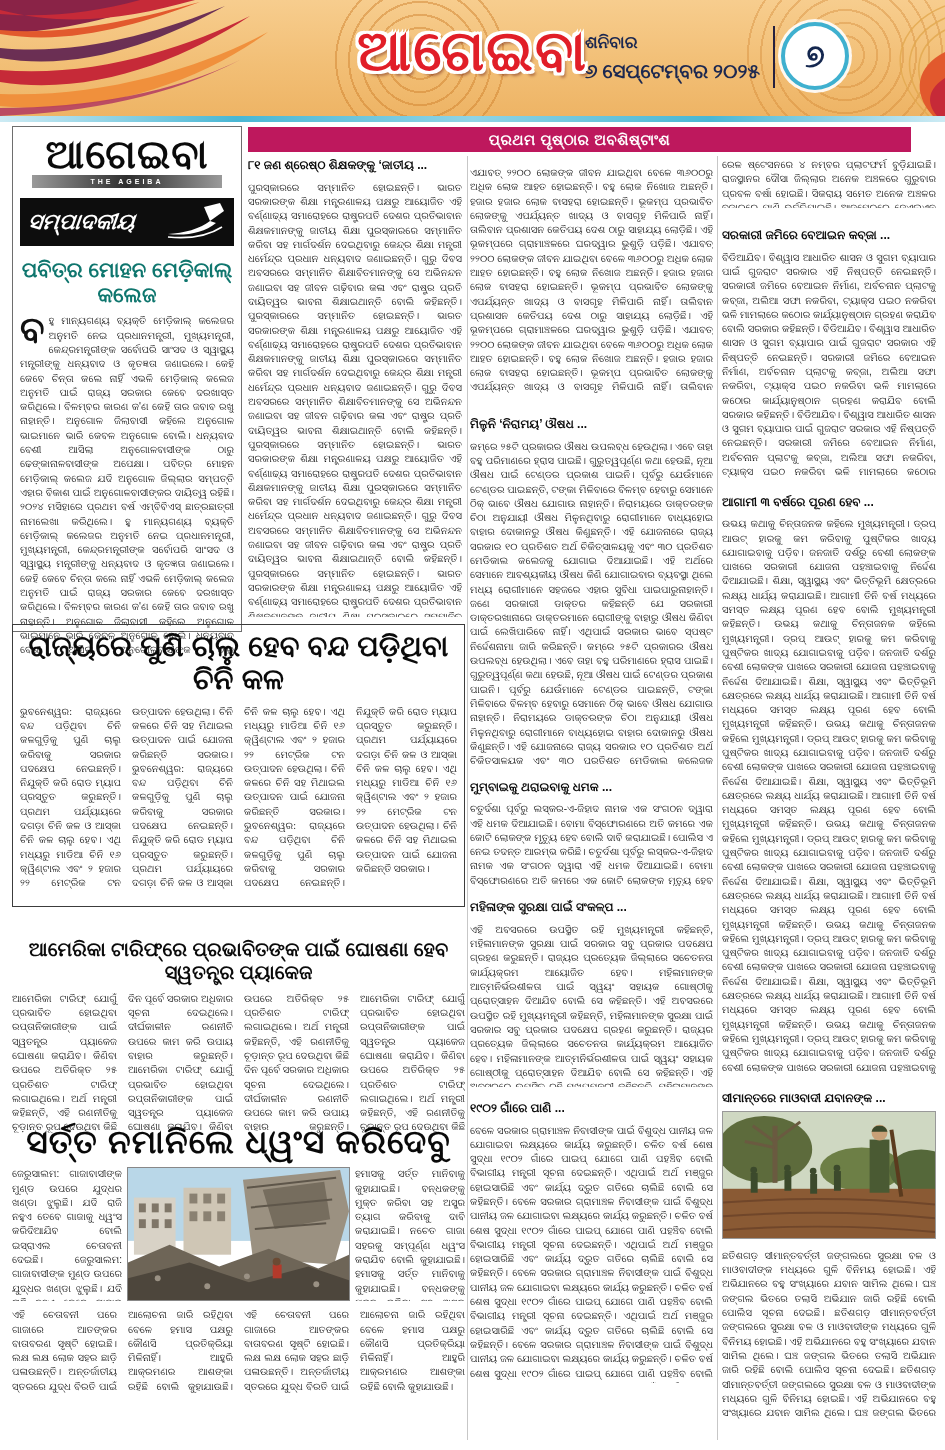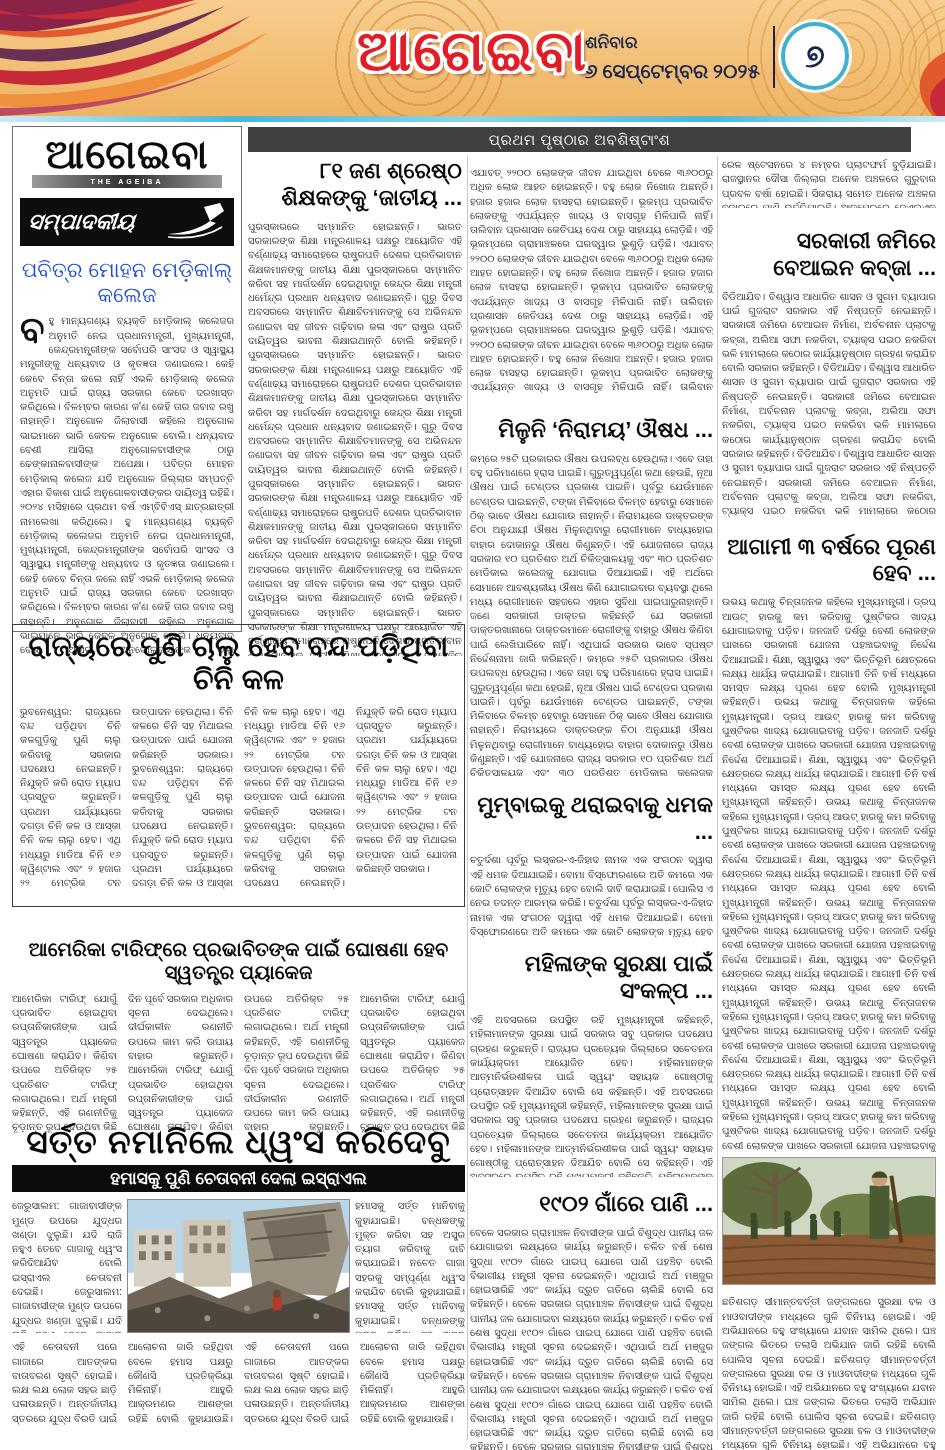--- a/index.html
+++ b/index.html
@@ -33,33 +33,33 @@
   .vrule{position:absolute;width:1px;background:#c7c7c7;}
 
   
   .edit-box{position:absolute;left:12px;top:126px;width:230px;height:506px;border:1px solid #6e6e6e;
     padding:6px 7px;box-sizing:border-box;background:#fff;}
   .edit-logo{font-size:40px;font-weight:800;color:#0a0a0a;text-align:center;letter-spacing:1px;line-height:1.05;}
   .edit-logo-bar{height:13px;margin:0 12px;background:linear-gradient(90deg,#9a9a9a,#2e2e2e 50%,#9a9a9a);
     display:flex;align-items:center;justify-content:center;color:#fff;font-size:7px;letter-spacing:3px;font-weight:bold;}
   .edit-section{margin-top:10px;height:48px;background:#0d0d0d;display:flex;align-items:center;justify-content:space-between;padding:0 8px;}
   .edit-section .lbl{color:#fff;font-size:22px;font-weight:800;font-style:italic;transform:skewX(-6deg);}
-  .edit-hl{font-size:21px;font-weight:normal;text-align:center;margin:11px 0 7px;color:#1d4ed8;line-height:1.2;}
+  .edit-hl{font-size:21px;font-weight:bold;text-align:center;margin:11px 0 7px;color:#0f766e;line-height:1.2;}
   .edit-body{height:340px;}
   .dropcap{float:left;font-size:36px;line-height:30px;font-weight:bold;margin:1px 4px 0 0;color:#111;}
 
   
-  .banner{position:absolute;left:248px;top:127px;width:663px;height:25px;background:#404040;
-    color:#ffffff;display:flex;align-items:center;justify-content:center;font-size:15px;font-weight:normal;letter-spacing:.5px;}
+  .banner{position:absolute;left:248px;top:127px;width:663px;height:25px;background:#be185d;
+    color:#ffffff;display:flex;align-items:center;justify-content:center;font-size:15px;font-weight:bold;letter-spacing:.5px;}
 
   
   .colA{position:absolute;left:248px;top:158px;width:214px;}
   .colB{position:absolute;left:470px;top:158px;width:243px;}
   .colC{position:absolute;left:722px;top:158px;width:214px;}
-  .colA .hl,.colB .hl,.colC .hl{font-size:22px;text-align:right;}
+  .colA .hl,.colB .hl,.colC .hl{font-size:12px;}
   .colA .body-txt{margin-top:8px;height:436px;}
   .b-afghan{height:229px;margin-top:8px;}
   .h-niramaya{margin-top:22px;}
   .b-niramaya{height:324px;margin-top:8px;}
   .h-mumbai{margin-top:16px;}
   .b-mumbai{height:84px;margin-top:8px;}
   .h-mahila{margin-top:14px;}
   .b-mahila{height:164px;margin-top:8px;}
   .h-pani{margin-top:14px;}
   .b-pani{height:259px;margin-top:8px;}
@@ -178,20 +178,21 @@
 
   <div class="colC">
     <div class="body-txt b-ctop">ରେଳ ଷ୍ଟେସନରେ ୪ ନମ୍ବର ପ୍ଲାଟଫର୍ମ ବୁଡ଼ିଯାଇଛି। ରାଜସ୍ଥାନର ଦୌସା ଜିଲ୍ଲାର ଅନେକ ଅଞ୍ଚଳରେ ଗୁରୁବାର ପ୍ରବଳ ବର୍ଷା ହୋଇଛି। ସିକରାୟ ସମେତ ଅନେକ ଅଞ୍ଚଳର ବଜାରରେ ପାଣି ଭର୍ତ୍ତିଯାଇଛି। ଆଜମେରରେ ଜେଏଲ୍‌ଏନ୍ ହସ୍ପିଟାଲ ଏବଂ ମେଡିକାଲ କଲେଜ ବନ୍ୟା ପାଣିରେ ଅଧା ବୁଡ଼ିଯାଇଛି।</div>
 
     <div class="hl h-sarkari">ସରକାରୀ ଜମିରେ ବେଆଇନ କବ୍ଜା ...</div>
     <div class="body-txt b-sarkari">ବିଡିଆଯିବ। ବିଶ୍ୱାସ ଆଧାରିତ ଶାସନ ଓ ସୁଗମ ବ୍ୟାପାର ପାଇଁ ଗୁଜରାଟ ସରକାର ଏହି ନିଷ୍ପତ୍ତି ନେଇଛନ୍ତି। ସରକାରୀ ଜମିରେ ବେଆଇନ ନିର୍ମାଣ, ଅର୍ବଚନାନ ପ୍ଲାଟକୁ କବ୍ଜା, ଅଲିଆ ସଫା ନକରିବା, ଟ୍ୟାକ୍ସ ପଇଠ ନକରିବା ଭଳି ମାମଲାରେ କଠୋର କାର୍ଯ୍ୟାନୁଷ୍ଠାନ ଗ୍ରହଣ କରାଯିବ ବୋଲି ସରକାର କହିଛନ୍ତି। ବିଡିଆଯିବ। ବିଶ୍ୱାସ ଆଧାରିତ ଶାସନ ଓ ସୁଗମ ବ୍ୟାପାର ପାଇଁ ଗୁଜରାଟ ସରକାର ଏହି ନିଷ୍ପତ୍ତି ନେଇଛନ୍ତି। ସରକାରୀ ଜମିରେ ବେଆଇନ ନିର୍ମାଣ, ଅର୍ବଚନାନ ପ୍ଲାଟକୁ କବ୍ଜା, ଅଲିଆ ସଫା ନକରିବା, ଟ୍ୟାକ୍ସ ପଇଠ ନକରିବା ଭଳି ମାମଲାରେ କଠୋର କାର୍ଯ୍ୟାନୁଷ୍ଠାନ ଗ୍ରହଣ କରାଯିବ ବୋଲି ସରକାର କହିଛନ୍ତି। ବିଡିଆଯିବ। ବିଶ୍ୱାସ ଆଧାରିତ ଶାସନ ଓ ସୁଗମ ବ୍ୟାପାର ପାଇଁ ଗୁଜରାଟ ସରକାର ଏହି ନିଷ୍ପତ୍ତି ନେଇଛନ୍ତି। ସରକାରୀ ଜମିରେ ବେଆଇନ ନିର୍ମାଣ, ଅର୍ବଚନାନ ପ୍ଲାଟକୁ କବ୍ଜା, ଅଲିଆ ସଫା ନକରିବା, ଟ୍ୟାକ୍ସ ପଇଠ ନକରିବା ଭଳି ମାମଲାରେ କଠୋର କାର୍ଯ୍ୟାନୁଷ୍ଠାନ ଗ୍ରହଣ କରାଯିବ ବୋଲି ସରକାର କହିଛନ୍ତି।</div>
 
     <div class="hl h-agami">ଆଗାମୀ ୩ ବର୍ଷରେ ପୂରଣ ହେବ ...</div>
     <div class="body-txt b-agami">ଉଭୟ କଥାକୁ ଚିନ୍ତାଜନକ କହିଲେ ମୁଖ୍ୟମନ୍ତ୍ରୀ। ଡ୍ରପ୍ ଆଉଟ୍ ହାରକୁ କମ କରିବାକୁ ପୁଷ୍ଟିକର ଖାଦ୍ୟ ଯୋଗାଇବାକୁ ପଡ଼ିବ। ଜନଜାତି ଦର୍ଶରୁ ବେଶୀ ଲୋକଙ୍କ ପାଖରେ ସରକାରୀ ଯୋଜନା ପହଞ୍ଚାଇବାକୁ ନିର୍ଦ୍ଦେଶ ଦିଆଯାଇଛି। ଶିକ୍ଷା, ସ୍ୱାସ୍ଥ୍ୟ ଏବଂ ଭିତ୍ତିଭୂମି କ୍ଷେତ୍ରରେ ଲକ୍ଷ୍ୟ ଧାର୍ଯ୍ୟ କରାଯାଇଛି। ଆଗାମୀ ତିନି ବର୍ଷ ମଧ୍ୟରେ ସମସ୍ତ ଲକ୍ଷ୍ୟ ପୂରଣ ହେବ ବୋଲି ମୁଖ୍ୟମନ୍ତ୍ରୀ କହିଛନ୍ତି। ଉଭୟ କଥାକୁ ଚିନ୍ତାଜନକ କହିଲେ ମୁଖ୍ୟମନ୍ତ୍ରୀ। ଡ୍ରପ୍ ଆଉଟ୍ ହାରକୁ କମ କରିବାକୁ ପୁଷ୍ଟିକର ଖାଦ୍ୟ ଯୋଗାଇବାକୁ ପଡ଼ିବ। ଜନଜାତି ଦର୍ଶରୁ ବେଶୀ ଲୋକଙ୍କ ପାଖରେ ସରକାରୀ ଯୋଜନା ପହଞ୍ଚାଇବାକୁ ନିର୍ଦ୍ଦେଶ ଦିଆଯାଇଛି। ଶିକ୍ଷା, ସ୍ୱାସ୍ଥ୍ୟ ଏବଂ ଭିତ୍ତିଭୂମି କ୍ଷେତ୍ରରେ ଲକ୍ଷ୍ୟ ଧାର୍ଯ୍ୟ କରାଯାଇଛି। ଆଗାମୀ ତିନି ବର୍ଷ ମଧ୍ୟରେ ସମସ୍ତ ଲକ୍ଷ୍ୟ ପୂରଣ ହେବ ବୋଲି ମୁଖ୍ୟମନ୍ତ୍ରୀ କହିଛନ୍ତି। ଉଭୟ କଥାକୁ ଚିନ୍ତାଜନକ କହିଲେ ମୁଖ୍ୟମନ୍ତ୍ରୀ। ଡ୍ରପ୍ ଆଉଟ୍ ହାରକୁ କମ କରିବାକୁ ପୁଷ୍ଟିକର ଖାଦ୍ୟ ଯୋଗାଇବାକୁ ପଡ଼ିବ। ଜନଜାତି ଦର୍ଶରୁ ବେଶୀ ଲୋକଙ୍କ ପାଖରେ ସରକାରୀ ଯୋଜନା ପହଞ୍ଚାଇବାକୁ ନିର୍ଦ୍ଦେଶ ଦିଆଯାଇଛି। ଶିକ୍ଷା, ସ୍ୱାସ୍ଥ୍ୟ ଏବଂ ଭିତ୍ତିଭୂମି କ୍ଷେତ୍ରରେ ଲକ୍ଷ୍ୟ ଧାର୍ଯ୍ୟ କରାଯାଇଛି। ଆଗାମୀ ତିନି ବର୍ଷ ମଧ୍ୟରେ ସମସ୍ତ ଲକ୍ଷ୍ୟ ପୂରଣ ହେବ ବୋଲି ମୁଖ୍ୟମନ୍ତ୍ରୀ କହିଛନ୍ତି। ଉଭୟ କଥାକୁ ଚିନ୍ତାଜନକ କହିଲେ ମୁଖ୍ୟମନ୍ତ୍ରୀ। ଡ୍ରପ୍ ଆଉଟ୍ ହାରକୁ କମ କରିବାକୁ ପୁଷ୍ଟିକର ଖାଦ୍ୟ ଯୋଗାଇବାକୁ ପଡ଼ିବ। ଜନଜାତି ଦର୍ଶରୁ ବେଶୀ ଲୋକଙ୍କ ପାଖରେ ସରକାରୀ ଯୋଜନା ପହଞ୍ଚାଇବାକୁ ନିର୍ଦ୍ଦେଶ ଦିଆଯାଇଛି। ଶିକ୍ଷା, ସ୍ୱାସ୍ଥ୍ୟ ଏବଂ ଭିତ୍ତିଭୂମି କ୍ଷେତ୍ରରେ ଲକ୍ଷ୍ୟ ଧାର୍ଯ୍ୟ କରାଯାଇଛି। ଆଗାମୀ ତିନି ବର୍ଷ ମଧ୍ୟରେ ସମସ୍ତ ଲକ୍ଷ୍ୟ ପୂରଣ ହେବ ବୋଲି ମୁଖ୍ୟମନ୍ତ୍ରୀ କହିଛନ୍ତି। ଉଭୟ କଥାକୁ ଚିନ୍ତାଜନକ କହିଲେ ମୁଖ୍ୟମନ୍ତ୍ରୀ। ଡ୍ରପ୍ ଆଉଟ୍ ହାରକୁ କମ କରିବାକୁ ପୁଷ୍ଟିକର ଖାଦ୍ୟ ଯୋଗାଇବାକୁ ପଡ଼ିବ। ଜନଜାତି ଦର୍ଶରୁ ବେଶୀ ଲୋକଙ୍କ ପାଖରେ ସରକାରୀ ଯୋଜନା ପହଞ୍ଚାଇବାକୁ ନିର୍ଦ୍ଦେଶ ଦିଆଯାଇଛି। ଶିକ୍ଷା, ସ୍ୱାସ୍ଥ୍ୟ ଏବଂ ଭିତ୍ତିଭୂମି କ୍ଷେତ୍ରରେ ଲକ୍ଷ୍ୟ ଧାର୍ଯ୍ୟ କରାଯାଇଛି। ଆଗାମୀ ତିନି ବର୍ଷ ମଧ୍ୟରେ ସମସ୍ତ ଲକ୍ଷ୍ୟ ପୂରଣ ହେବ ବୋଲି ମୁଖ୍ୟମନ୍ତ୍ରୀ କହିଛନ୍ତି। ଉଭୟ କଥାକୁ ଚିନ୍ତାଜନକ କହିଲେ ମୁଖ୍ୟମନ୍ତ୍ରୀ। ଡ୍ରପ୍ ଆଉଟ୍ ହାରକୁ କମ କରିବାକୁ ପୁଷ୍ଟିକର ଖାଦ୍ୟ ଯୋଗାଇବାକୁ ପଡ଼ିବ। ଜନଜାତି ଦର୍ଶରୁ ବେଶୀ ଲୋକଙ୍କ ପାଖରେ ସରକାରୀ ଯୋଜନା ପହଞ୍ଚାଇବାକୁ ନିର୍ଦ୍ଦେଶ ଦିଆଯାଇଛି। ଶିକ୍ଷା, ସ୍ୱାସ୍ଥ୍ୟ ଏବଂ ଭିତ୍ତିଭୂମି କ୍ଷେତ୍ରରେ ଲକ୍ଷ୍ୟ ଧାର୍ଯ୍ୟ କରାଯାଇଛି। ଆଗାମୀ ତିନି ବର୍ଷ ମଧ୍ୟରେ ସମସ୍ତ ଲକ୍ଷ୍ୟ ପୂରଣ ହେବ ବୋଲି ମୁଖ୍ୟମନ୍ତ୍ରୀ କହିଛନ୍ତି।</div>
 
+    <div class="hl h-simanta">ସୀମାନ୍ତରେ ମାଓବାଦୀ ଯବାନଙ୍କ ...</div>
     <svg class="photo-soldiers" viewBox="0 0 214 128" preserveAspectRatio="none">
       <rect width="214" height="128" fill="#cfd8c2"></rect>
       <ellipse cx="42" cy="38" rx="48" ry="34" fill="#5d6b3c"></ellipse>
       <rect x="50" y="14" width="5" height="58" fill="#6a5a40"></rect>
       <path d="M52 30 L30 14 M54 28 L78 10 M52 36 L22 30" stroke="#6a5a40" stroke-width="3" fill="none"></path>
       <ellipse cx="140" cy="58" rx="42" ry="22" fill="#6d7f46"></ellipse>
       <ellipse cx="200" cy="60" rx="32" ry="22" fill="#55683a"></ellipse>
       <rect y="78" width="214" height="50" fill="#8a5a34"></rect>
       <path d="M0 92 Q107 84 214 94" stroke="#70462a" stroke-width="2" fill="none"></path>
       <path d="M0 106 Q107 98 214 108" stroke="#70462a" stroke-width="2" fill="none"></path>
@@ -219,23 +220,20 @@
     <div class="body-txt chini-body">ଭୁବନେଶ୍ୱର: ରାଜ୍ୟରେ ବନ୍ଦ ପଡ଼ିଥିବା ଚିନି କଳଗୁଡ଼ିକୁ ପୁଣି ଚାଲୁ କରିବାକୁ ସରକାର ପଦକ୍ଷେପ ନେଇଛନ୍ତି। ନିଯୁକ୍ତି କରି ରୋଡ ମ୍ୟାପ ପ୍ରସ୍ତୁତ କରୁଛନ୍ତି। ପ୍ରଥମ ପର୍ଯ୍ୟାୟରେ ଦଗଡ଼ା ଚିନି କଳ ଓ ଆସ୍କା ଚିନି କଳ ଚାଲୁ ହେବ। ଏଥି ମଧ୍ୟରୁ ମାଡିଆ ଚିନି ୧୬ କ୍ୱିଣ୍ଟାଲ ଏବଂ ୨ ହଜାର ୨୨ ମେଟ୍ରିକ ଟନ ଉତ୍ପାଦନ ହେଉଥିଲା। ଚିନି କଳରେ ଚିନି ସହ ମିଥାଇଲ ଉତ୍ପାଦନ ପାଇଁ ଯୋଜନା କରିଛନ୍ତି ସରକାର। ଭୁବନେଶ୍ୱର: ରାଜ୍ୟରେ ବନ୍ଦ ପଡ଼ିଥିବା ଚିନି କଳଗୁଡ଼ିକୁ ପୁଣି ଚାଲୁ କରିବାକୁ ସରକାର ପଦକ୍ଷେପ ନେଇଛନ୍ତି। ନିଯୁକ୍ତି କରି ରୋଡ ମ୍ୟାପ ପ୍ରସ୍ତୁତ କରୁଛନ୍ତି। ପ୍ରଥମ ପର୍ଯ୍ୟାୟରେ ଦଗଡ଼ା ଚିନି କଳ ଓ ଆସ୍କା ଚିନି କଳ ଚାଲୁ ହେବ। ଏଥି ମଧ୍ୟରୁ ମାଡିଆ ଚିନି ୧୬ କ୍ୱିଣ୍ଟାଲ ଏବଂ ୨ ହଜାର ୨୨ ମେଟ୍ରିକ ଟନ ଉତ୍ପାଦନ ହେଉଥିଲା। ଚିନି କଳରେ ଚିନି ସହ ମିଥାଇଲ ଉତ୍ପାଦନ ପାଇଁ ଯୋଜନା କରିଛନ୍ତି ସରକାର। ଭୁବନେଶ୍ୱର: ରାଜ୍ୟରେ ବନ୍ଦ ପଡ଼ିଥିବା ଚିନି କଳଗୁଡ଼ିକୁ ପୁଣି ଚାଲୁ କରିବାକୁ ସରକାର ପଦକ୍ଷେପ ନେଇଛନ୍ତି। ନିଯୁକ୍ତି କରି ରୋଡ ମ୍ୟାପ ପ୍ରସ୍ତୁତ କରୁଛନ୍ତି। ପ୍ରଥମ ପର୍ଯ୍ୟାୟରେ ଦଗଡ଼ା ଚିନି କଳ ଓ ଆସ୍କା ଚିନି କଳ ଚାଲୁ ହେବ। ଏଥି ମଧ୍ୟରୁ ମାଡିଆ ଚିନି ୧୬ କ୍ୱିଣ୍ଟାଲ ଏବଂ ୨ ହଜାର ୨୨ ମେଟ୍ରିକ ଟନ ଉତ୍ପାଦନ ହେଉଥିଲା। ଚିନି କଳରେ ଚିନି ସହ ମିଥାଇଲ ଉତ୍ପାଦନ ପାଇଁ ଯୋଜନା କରିଛନ୍ତି ସରକାର।</div>
   </div>
 
   <div class="tariff">
     <div class="tariff-hl">ଆମେରିକା ଟାରିଫ୍‌ରେ ପ୍ରଭାବିତଙ୍କ ପାଇଁ ଘୋଷଣା ହେବ ସ୍ୱତନ୍ତ୍ର ପ୍ୟାକେଜ</div>
     <div class="body-txt tariff-body">ଆମେରିକା ଟାରିଫ୍ ଯୋଗୁଁ ପ୍ରଭାବିତ ହୋଇଥିବା ରପ୍ତାନିକାରୀଙ୍କ ପାଇଁ ସ୍ୱତନ୍ତ୍ର ପ୍ୟାକେଜ ଘୋଷଣା କରାଯିବ। କିଣିବା ଉପରେ ଅତିରିକ୍ତ ୨୫ ପ୍ରତିଶତ ଟାରିଫ୍ ଲଗାଇଥିଲେ। ଅର୍ଥ ମନ୍ତ୍ରୀ କହିଛନ୍ତି, ଏହି ରଣନୀତିକୁ ଚୂଡ଼ାନ୍ତ ରୂପ ଦେଉଥିବା କିଛି ଦିନ ପୂର୍ବେ ସରକାର ଅଧିକାର ସୂଚନା ଦେଇଥିଲେ। ଦୀର୍ଘକାଳୀନ ରଣନୀତି ଉପରେ କାମ କରି ଉପାୟ ବାହାର କରୁଛନ୍ତି। ଆମେରିକା ଟାରିଫ୍ ଯୋଗୁଁ ପ୍ରଭାବିତ ହୋଇଥିବା ରପ୍ତାନିକାରୀଙ୍କ ପାଇଁ ସ୍ୱତନ୍ତ୍ର ପ୍ୟାକେଜ ଘୋଷଣା କରାଯିବ। କିଣିବା ଉପରେ ଅତିରିକ୍ତ ୨୫ ପ୍ରତିଶତ ଟାରିଫ୍ ଲଗାଇଥିଲେ। ଅର୍ଥ ମନ୍ତ୍ରୀ କହିଛନ୍ତି, ଏହି ରଣନୀତିକୁ ଚୂଡ଼ାନ୍ତ ରୂପ ଦେଉଥିବା କିଛି ଦିନ ପୂର୍ବେ ସରକାର ଅଧିକାର ସୂଚନା ଦେଇଥିଲେ। ଦୀର୍ଘକାଳୀନ ରଣନୀତି ଉପରେ କାମ କରି ଉପାୟ ବାହାର କରୁଛନ୍ତି। ଆମେରିକା ଟାରିଫ୍ ଯୋଗୁଁ ପ୍ରଭାବିତ ହୋଇଥିବା ରପ୍ତାନିକାରୀଙ୍କ ପାଇଁ ସ୍ୱତନ୍ତ୍ର ପ୍ୟାକେଜ ଘୋଷଣା କରାଯିବ। କିଣିବା ଉପରେ ଅତିରିକ୍ତ ୨୫ ପ୍ରତିଶତ ଟାରିଫ୍ ଲଗାଇଥିଲେ। ଅର୍ଥ ମନ୍ତ୍ରୀ କହିଛନ୍ତି, ଏହି ରଣନୀତିକୁ ଚୂଡ଼ାନ୍ତ ରୂପ ଦେଉଥିବା କିଛି ଦିନ ପୂର୍ବେ ସରକାର ଅଧିକାର ସୂଚନା ଦେଇଥିଲେ। ଦୀର୍ଘକାଳୀନ ରଣନୀତି ଉପରେ କାମ କରି ଉପାୟ ବାହାର କରୁଛନ୍ତି।</div>
   </div>
 
   <div class="gaza">
     <div class="gaza-hl">ସର୍ତ୍ତ ନମାନିଲେ ଧ୍ୱଂସ କରିଦେବୁ</div>
-    <div class="gaza-bar">
-      <span>ହମାସକୁ ପୁଣି ଚେତାବନୀ ଦେଲା ଇସ୍ରାଏଲ</span>
-    </div>
     <div class="gaza-row">
       <div class="body-txt side">ଜେରୁସାଲମ: ଗାଜାବାସୀଙ୍କ ମୁଣ୍ଡ ଉପରେ ଯୁଦ୍ଧର ଖଣ୍ଡା ଝୁଲୁଛି। ଯଦି ରାଜି ନହୁଏ ତେବେ ଗାଜାକୁ ଧ୍ୱଂସ କରିଦିଆଯିବ ବୋଲି ଇସ୍ରାଏଲ ଚେତାବନୀ ଦେଇଛି। ଜେରୁସାଲମ: ଗାଜାବାସୀଙ୍କ ମୁଣ୍ଡ ଉପରେ ଯୁଦ୍ଧର ଖଣ୍ଡା ଝୁଲୁଛି। ଯଦି ରାଜି ନହୁଏ ତେବେ ଗାଜାକୁ ଧ୍ୱଂସ କରିଦିଆଯିବ ବୋଲି ଇସ୍ରାଏଲ ଚେତାବନୀ ଦେଇଛି।</div>
       <svg class="photo-gaza" viewBox="0 0 223 134" preserveAspectRatio="none">
         <rect width="223" height="74" fill="#b9d7e8"></rect>
         <rect x="6" y="30" width="42" height="58" fill="#d8d2c6"></rect>
         <g fill="#7f7668">
           <rect x="11" y="36" width="7" height="9"></rect>
             <rect x="24" y="36" width="7" height="9"></rect>
             <rect x="37" y="36" width="7" height="9"></rect>
           <rect x="11" y="52" width="7" height="9"></rect>

